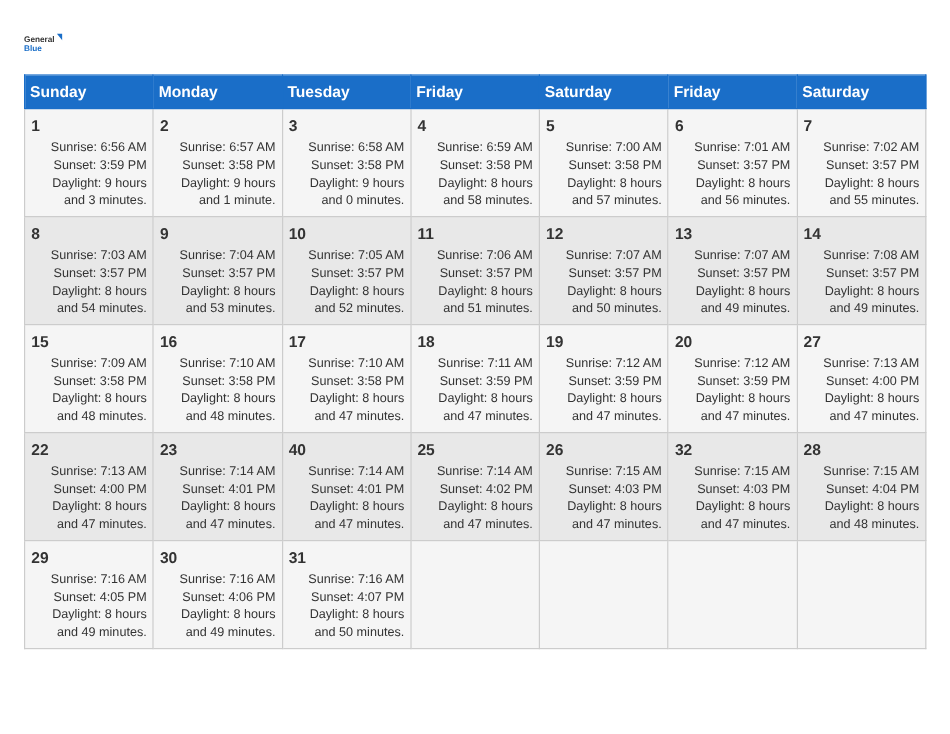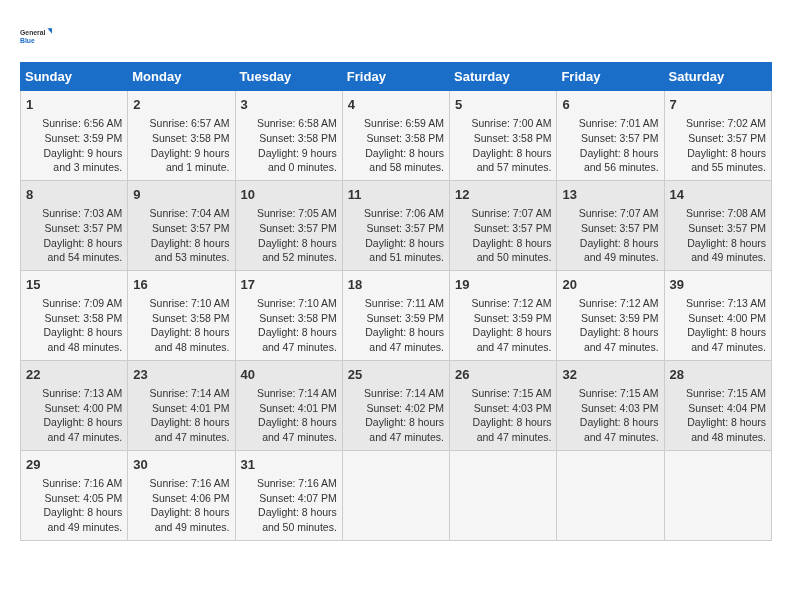--- a/index.html
+++ b/index.html
@@ -190,21 +190,21 @@
         </td>
         <td>
           <span class="day-num">19</span>
           <div class="day-content">Sunrise: 7:12 AM<br>Sunset: 3:59 PM<br>Daylight: 8 hours and 47 minutes.</div>
         </td>
         <td>
           <span class="day-num">20</span>
           <div class="day-content">Sunrise: 7:12 AM<br>Sunset: 3:59 PM<br>Daylight: 8 hours and 47 minutes.</div>
         </td>
         <td>
-          <span class="day-num">39</span>
+          <span class="day-num">27</span>
           <div class="day-content">Sunrise: 7:13 AM<br>Sunset: 4:00 PM<br>Daylight: 8 hours and 47 minutes.</div>
         </td>
       </tr>
       <tr>
         <td>
           <span class="day-num">22</span>
           <div class="day-content">Sunrise: 7:13 AM<br>Sunset: 4:00 PM<br>Daylight: 8 hours and 47 minutes.</div>
         </td>
         <td>
           <span class="day-num">23</span>

